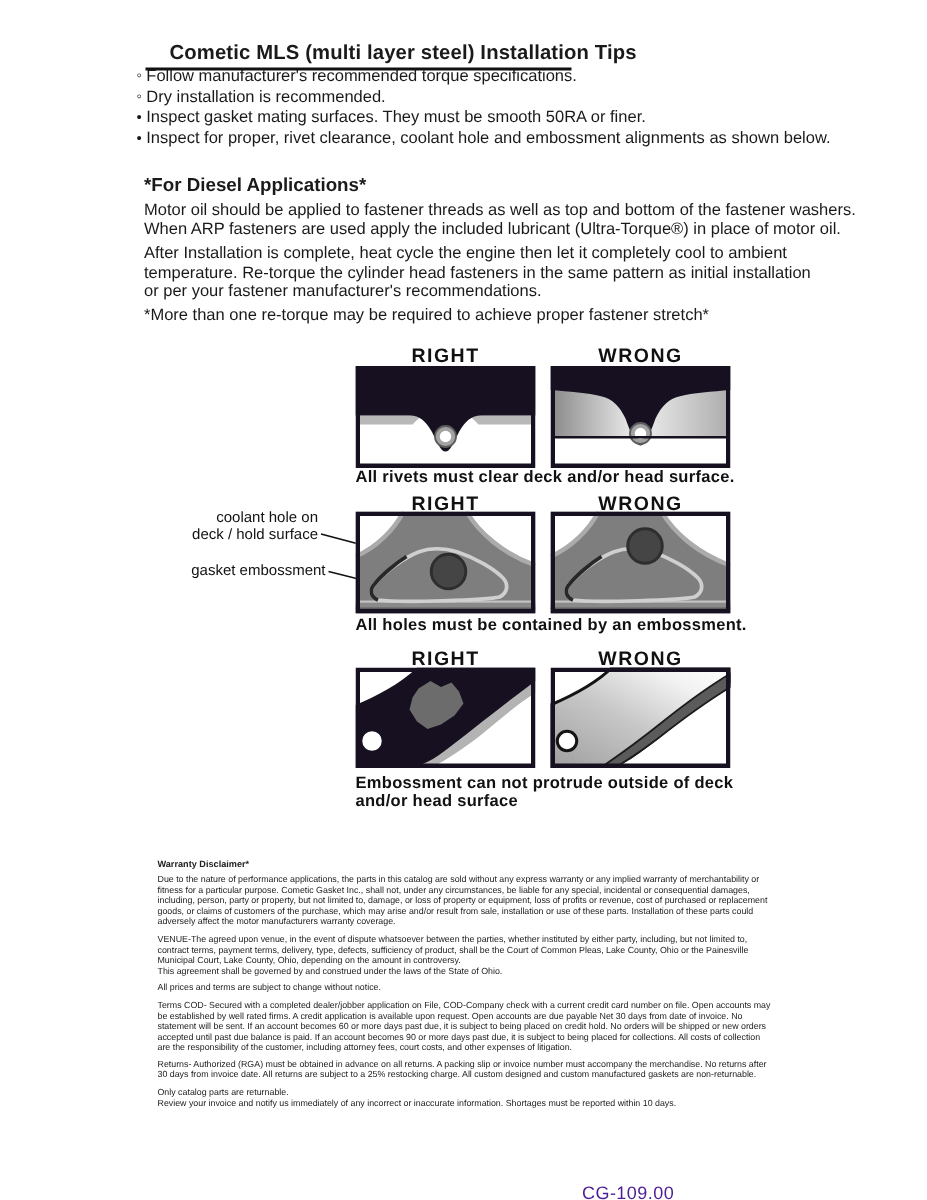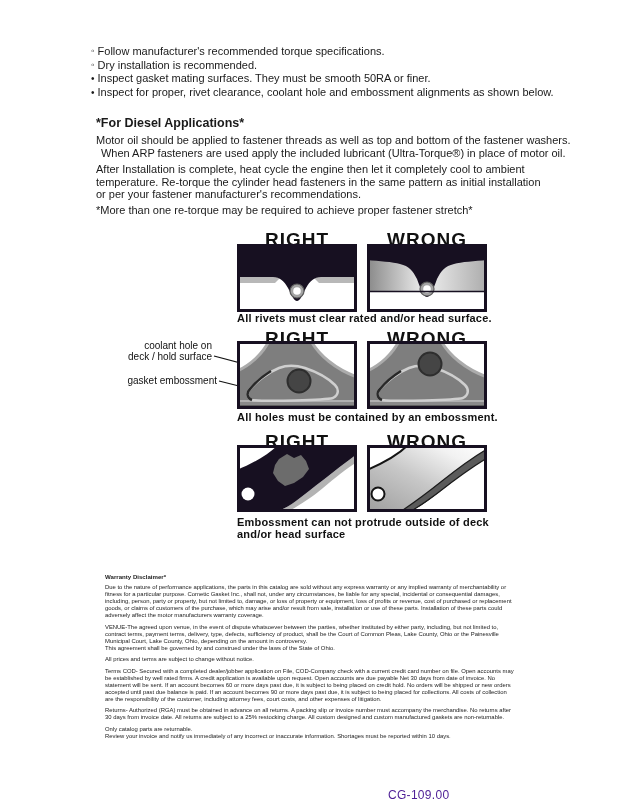--- a/index.html
+++ b/index.html
@@ -17,41 +17,42 @@
   
   .bullets{left:91px;top:45px;font-size:11px;line-height:13.5px;}
   .b-item{white-space:nowrap;}
   .b-item::before{content:"\25E6";font-size:10px;margin-right:3px;position:relative;top:-1px;}
   .sub{}
   .s-item{white-space:nowrap;}
   .s-item::before{content:"\2022";font-size:10px;margin-right:3px;}
   
   .diesel-h{left:96px;top:116px;font-size:12.5px;font-weight:bold;}
   .para{left:96px;font-size:11px;line-height:12.5px;white-space:pre-line;}
-  .p1{top:134px;text-align:center;}
+  .p1{top:134px;}
   .p2{top:163px;}
   .note{top:204px;}
   
-  .dlabel{width:120px;text-align:center;font-size:19px;font-weight:bold;letter-spacing:1px;color:#111;}
+  .dlabel{width:120px;text-align:center;font-size:13px;font-weight:bold;letter-spacing:1px;color:#111;}
   .dbox{width:120px;height:68px;}
   .dbox svg{display:block;}
   .caption{font-size:11px;font-weight:bold;letter-spacing:.2px;color:#111;white-space:pre-line;line-height:12px;}
   .leader-label{font-size:10px;line-height:11px;text-align:right;white-space:pre-line;color:#111;}
   
   .warranty{left:105px;top:573px;width:414px;font-size:5.9px;line-height:7px;color:#222;}
   .warranty h4{margin:0 0 4px 0;font-size:6.1px;font-weight:bold;}
   .warranty p{margin:0 0 4.5px 0;white-space:pre-line;}
   
   .code{left:388px;top:788px;font-size:12px;color:#4c1d95;letter-spacing:.3px;}
 </style>
 </head>
 <body>
 
 <div class="page">
 
+  <div class="abs title">Cometic MLS (multi layer steel) Installation Tips</div>
 
   <div class="abs bullets">
     <div class="b-item">Follow manufacturer's recommended torque specifications.</div>
     <div class="b-item">Dry installation is recommended.</div>
     <div class="sub">
       <div class="s-item">Inspect gasket mating surfaces.  They must be smooth 50RA or finer.</div>
       <div class="s-item">Inspect for proper, rivet clearance, coolant hole and embossment alignments as shown below.</div>
     </div>
   </div>
 
@@ -93,21 +94,21 @@
       <rect x="2" y="15" width="116" height="33" fill="url(#g1)"></rect>
       <path d="M0,0 H120 V16 C108,17 94,18 87,20 C78,22 74,27 70,35 C66,46 63,53 60,53 C57,53 54,46 50,35 C46,27 42,22 33,20 C26,18 12,17 0,16 Z" fill="#171021"></path>
       <circle cx="60" cy="45" r="7" fill="#a3a3a3"></circle>
       <circle cx="60" cy="45" r="7" fill="none" stroke="#5c5c5c" stroke-width="1.2"></circle>
       <circle cx="60" cy="45" r="3.8" fill="#ffffff"></circle>
       <line x1="2" y1="47.5" x2="118" y2="47.5" stroke="#171021" stroke-width="1.6"></line>
       <rect x="1.5" y="1.5" width="117" height="65" fill="none" stroke="#171021" stroke-width="3"></rect>
     </svg>
   </div>
 
-  <div class="abs caption" style="left:237px;top:312px;">All rivets must clear rated and/or head surface.</div>
+  <div class="abs caption" style="left:237px;top:312px;">All rivets must clear deck and/or head surface.</div>
 
   <div class="abs dlabel" style="left:237px;top:328px;">RIGHT</div>
   <div class="abs dlabel" style="left:367px;top:328px;">WRONG</div>
 
   <div class="abs leader-label" style="left:112px;top:340px;width:100px;">coolant hole on
 deck / hold surface</div>
   <div class="abs leader-label" style="left:117px;top:375px;width:100px;">gasket embossment</div>
 
   <svg class="abs" style="left:205px;top:348px;" width="100" height="50" viewBox="0 0 100 50">
     <line x1="9" y1="8" x2="92" y2="30" stroke="#111" stroke-width="1.2"></line>

